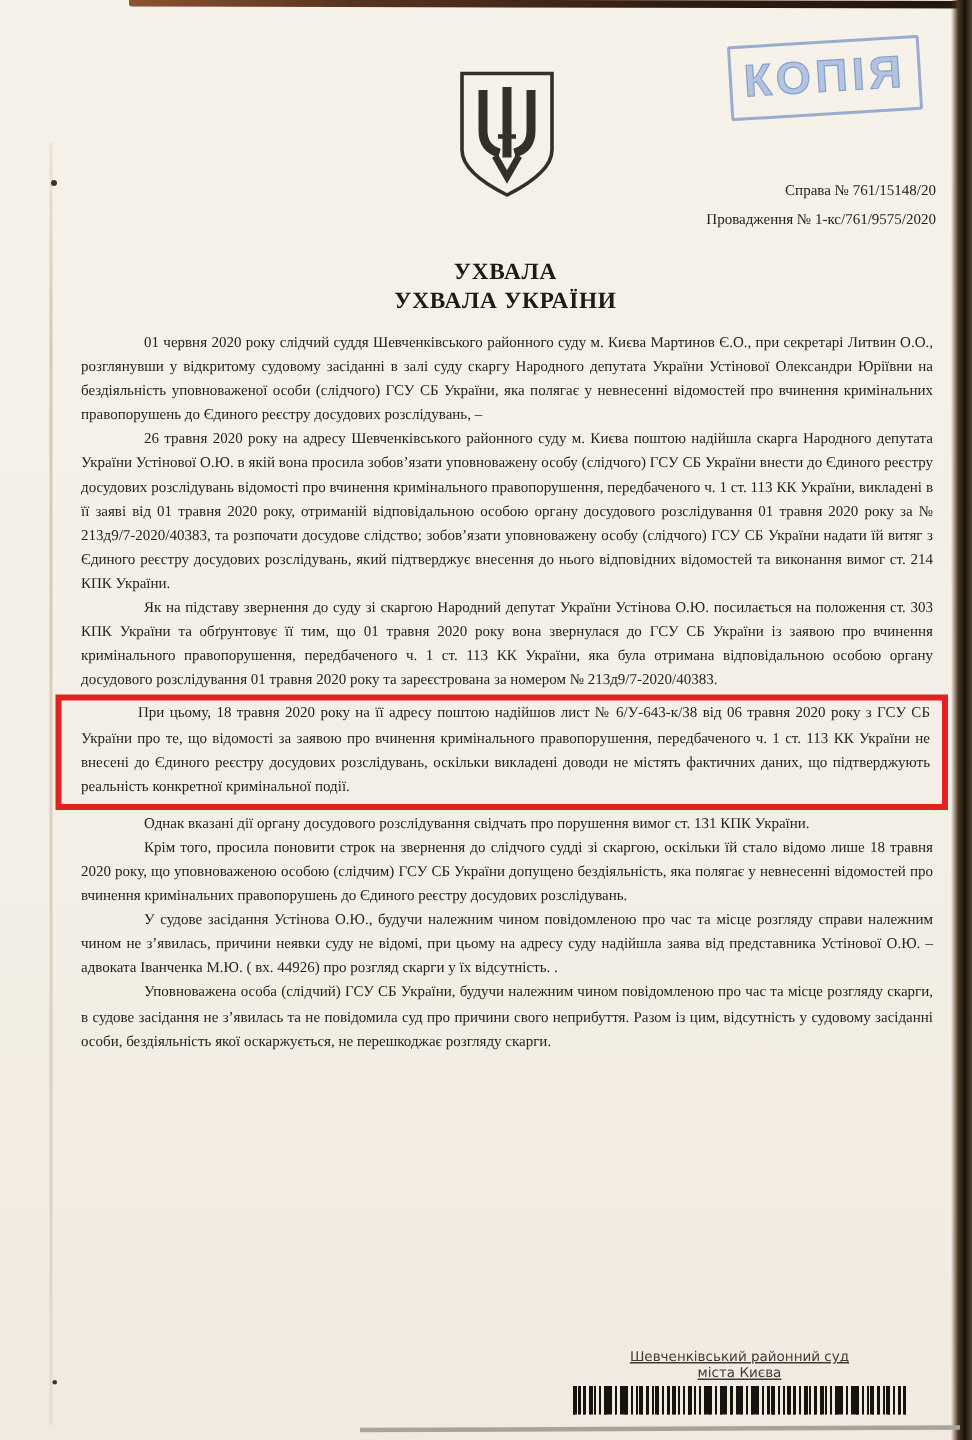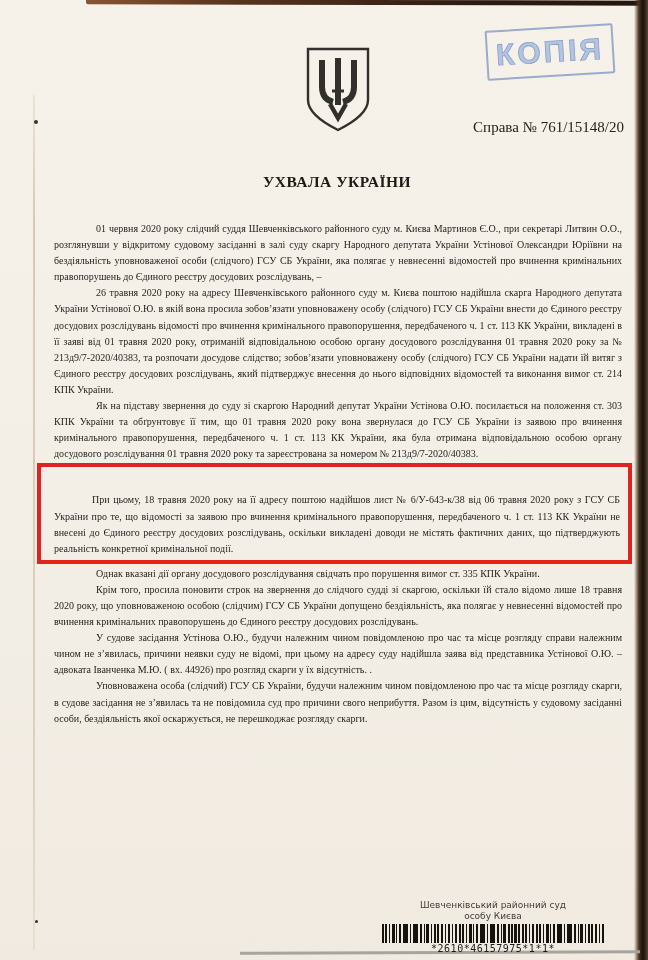--- a/index.html
+++ b/index.html
@@ -38,21 +38,21 @@
     border:2.5px solid rgba(111,140,194,.75);border-radius:2px;
     transform:rotate(-3.5deg);
     display:flex;align-items:center;justify-content:center;
     font-family:"Liberation Sans", sans-serif;
     font-size:30px;font-weight:700;letter-spacing:3px;
     color:#adc1df;-webkit-text-stroke:.8px #7e9ac6;
     opacity:.92;
   }
   .case-numbers{
     position:absolute;right:24px;top:118px;text-align:right;
-    font-size:15px;line-height:19px;color:#26211c;
+    font-size:10px;line-height:19px;color:#26211c;
   }
   .doc-title{
     position:absolute;left:54px;top:172px;width:566px;text-align:center;
     font-size:15.5px;font-weight:700;line-height:19px;letter-spacing:.5px;color:#1f1a16;
   }
 
   
   .flow{
     position:absolute;left:54px;top:221px;width:568px;
     font-size:10px;line-height:16.1px;text-align:justify;color:#282320;
@@ -60,26 +60,26 @@
   .flow p{margin:0;text-indent:42px;}
   .heading{
     text-align:center;font-weight:700;letter-spacing:2px;
     margin:5px 0 4px 0;text-indent:0 !important;
   }
   .redbox{
     border:4px solid #e0231f;
     margin:1px -10px 2px -17px;
     padding:1px 8px 3px 13px;
   }
-  .redbox p{text-indent:38px;margin-top:24px;}
+  .redbox p{text-indent:38px;}
 
   
   .footer-stamp{
     position:absolute;left:368px;top:900px;width:250px;text-align:center;
-    font-family:"DejaVu Sans", sans-serif;color:#3f3b37;
+    font-family:"DejaVu Sans", sans-serif;color:#3f3b37;text-decoration:underline;
   }
   .footer-stamp .court-line{font-size:9px;line-height:11px;}
   .barcode{
     width:222px;height:19px;margin:2px auto 0 auto;
     background:
       repeating-linear-gradient(90deg,#16130f 0 1.5px,rgba(0,0,0,0) 1.5px 3.5px),
       repeating-linear-gradient(90deg,#16130f 0 1px,rgba(0,0,0,0) 1px 7px),
       repeating-linear-gradient(90deg,#16130f 0 2.5px,rgba(0,0,0,0) 2.5px 11px);
   }
   .barcode-text{
@@ -111,39 +111,40 @@
         <path d="M55 14 v27 q0 12 -11 15" stroke-width="6"></path>
         <path d="M39 12 v47" stroke-width="6"></path>
         <path d="M31 58 l8 14 l8 -14" stroke-width="4.5"></path>
         <path d="M33 45 h12" stroke-width="3"></path>
       </g>
     </svg>
   </div>
 
   <div class="case-numbers">
     <div>Справа № 761/15148/20</div>
+    <div>Провадження № 1-кс/761/9575/2020</div>
   </div>
 
   <div class="doc-title">
+    <div>УХВАЛА</div>
     <div>УХВАЛА УКРАЇНИ</div>
   </div>
 
   <div class="flow">
     <p>01 червня 2020 року слідчий суддя Шевченківського районного суду м. Києва Мартинов Є.О., при секретарі Литвин О.О., розглянувши у відкритому судовому засіданні в залі суду скаргу Народного депутата України Устінової Олександри Юріївни на бездіяльність уповноваженої особи (слідчого) ГСУ СБ України, яка полягає у невнесенні відомостей про вчинення кримінальних правопорушень до Єдиного реєстру досудових розслідувань, –</p>
     <p>26 травня 2020 року на адресу Шевченківського районного суду м. Києва поштою надійшла скарга Народного депутата України Устінової О.Ю. в якій вона просила зобов’язати уповноважену особу (слідчого) ГСУ СБ України внести до Єдиного реєстру досудових розслідувань відомості про вчинення кримінального правопорушення, передбаченого ч. 1 ст. 113 КК України, викладені в її заяві від 01 травня 2020 року, отриманій відповідальною особою органу досудового розслідування 01 травня 2020 року за № 213д9/7-2020/40383, та розпочати досудове слідство; зобов’язати уповноважену особу (слідчого) ГСУ СБ України надати їй витяг з Єдиного реєстру досудових розслідувань, який підтверджує внесення до нього відповідних відомостей та виконання вимог ст. 214 КПК України.</p>
     <p>Як на підставу звернення до суду зі скаргою Народний депутат України Устінова О.Ю. посилається на положення ст. 303 КПК України та обґрунтовує її тим, що 01 травня 2020 року вона звернулася до ГСУ СБ України із заявою про вчинення кримінального правопорушення, передбаченого ч. 1 ст. 113 КК України, яка була отримана відповідальною особою органу досудового розслідування 01 травня 2020 року та зареєстрована за номером № 213д9/7-2020/40383.</p>
     <div class="redbox">
       <p>При цьому, 18 травня 2020 року на її адресу поштою надійшов лист № 6/У-643-к/38 від 06 травня 2020 року з ГСУ СБ України про те, що відомості за заявою про вчинення кримінального правопорушення, передбаченого ч. 1 ст. 113 КК України не внесені до Єдиного реєстру досудових розслідувань, оскільки викладені доводи не містять фактичних даних, що підтверджують реальність конкретної кримінальної події.</p>
     </div>
-    <p>Однак вказані дії органу досудового розслідування свідчать про порушення вимог ст. 335 КПК України.</p>
+    <p>Однак вказані дії органу досудового розслідування свідчать про порушення вимог ст. 131 КПК України.</p>
     <p>Крім того, просила поновити строк на звернення до слідчого судді зі скаргою, оскільки їй стало відомо лише 18 травня 2020 року, що уповноваженою особою (слідчим) ГСУ СБ України допущено бездіяльність, яка полягає у невнесенні відомостей про вчинення кримінальних правопорушень до Єдиного реєстру досудових розслідувань.</p>
     <p>У судове засідання Устінова О.Ю., будучи належним чином повідомленою про час та місце розгляду справи належним чином не з’явилась, причини неявки суду не відомі, при цьому на адресу суду надійшла заява від представника Устінової О.Ю. – адвоката Іванченка М.Ю. ( вх. 44926) про розгляд скарги у їх відсутність. .</p>
     <p>Уповноважена особа (слідчий) ГСУ СБ України, будучи належним чином повідомленою про час та місце розгляду скарги, в судове засідання не з’явилась та не повідомила суд про причини свого неприбуття. Разом із цим, відсутність у судовому засіданні особи, бездіяльність якої оскаржується, не перешкоджає розгляду скарги.</p>
   </div>
 
   <div class="footer-stamp">
     <div class="court-line">Шевченківський районний суд</div>
-    <div class="court-line">особу Києва</div>
+    <div class="court-line">міста Києва</div>
     <div class="barcode"></div>
-    <div class="barcode-text">*2610*46157975*1*1*</div>
   </div>
 
 </div>
 
 </body></html>

